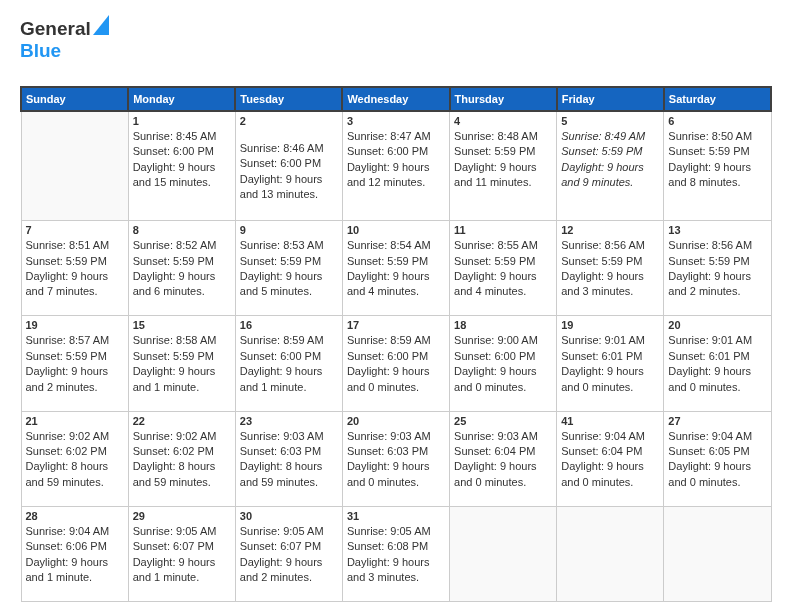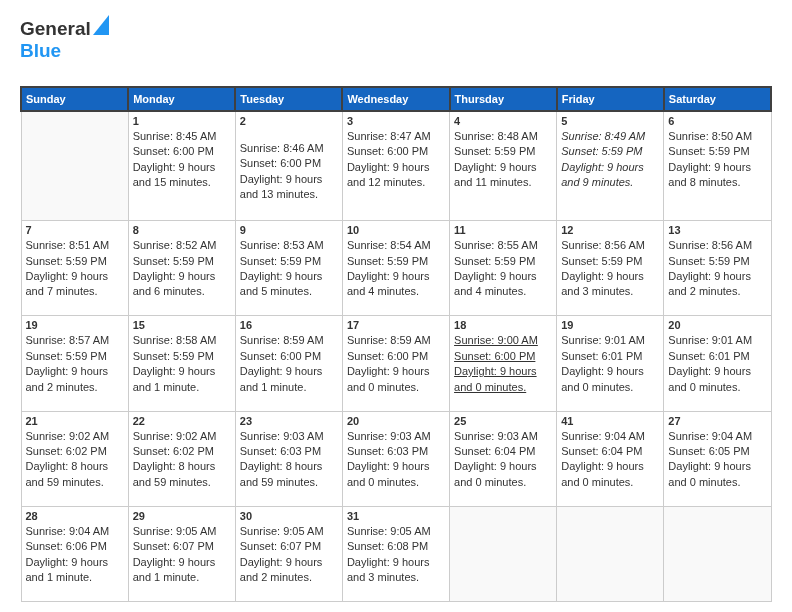--- a/index.html
+++ b/index.html
@@ -238,21 +238,21 @@
           </td>
           <td>
             <span class="day-num">17</span>
             <div class="day-info" style="white-space: pre-line;">Sunrise: 8:59 AM
 Sunset: 6:00 PM
 Daylight: 9 hours
 and 0 minutes.</div>
           </td>
           <td>
             <span class="day-num">18</span>
-            <div class="day-info" style="white-space: pre-line; text-decoration: underline;">Sunrise: 9:00 AM
+            <div class="day-info" style="white-space: pre-line;">Sunrise: 9:00 AM
 Sunset: 6:00 PM
 Daylight: 9 hours
 and 0 minutes.</div>
           </td>
           <td>
             <span class="day-num">19</span>
             <div class="day-info" style="white-space: pre-line;">Sunrise: 9:01 AM
 Sunset: 6:01 PM
 Daylight: 9 hours
 and 0 minutes.</div>

